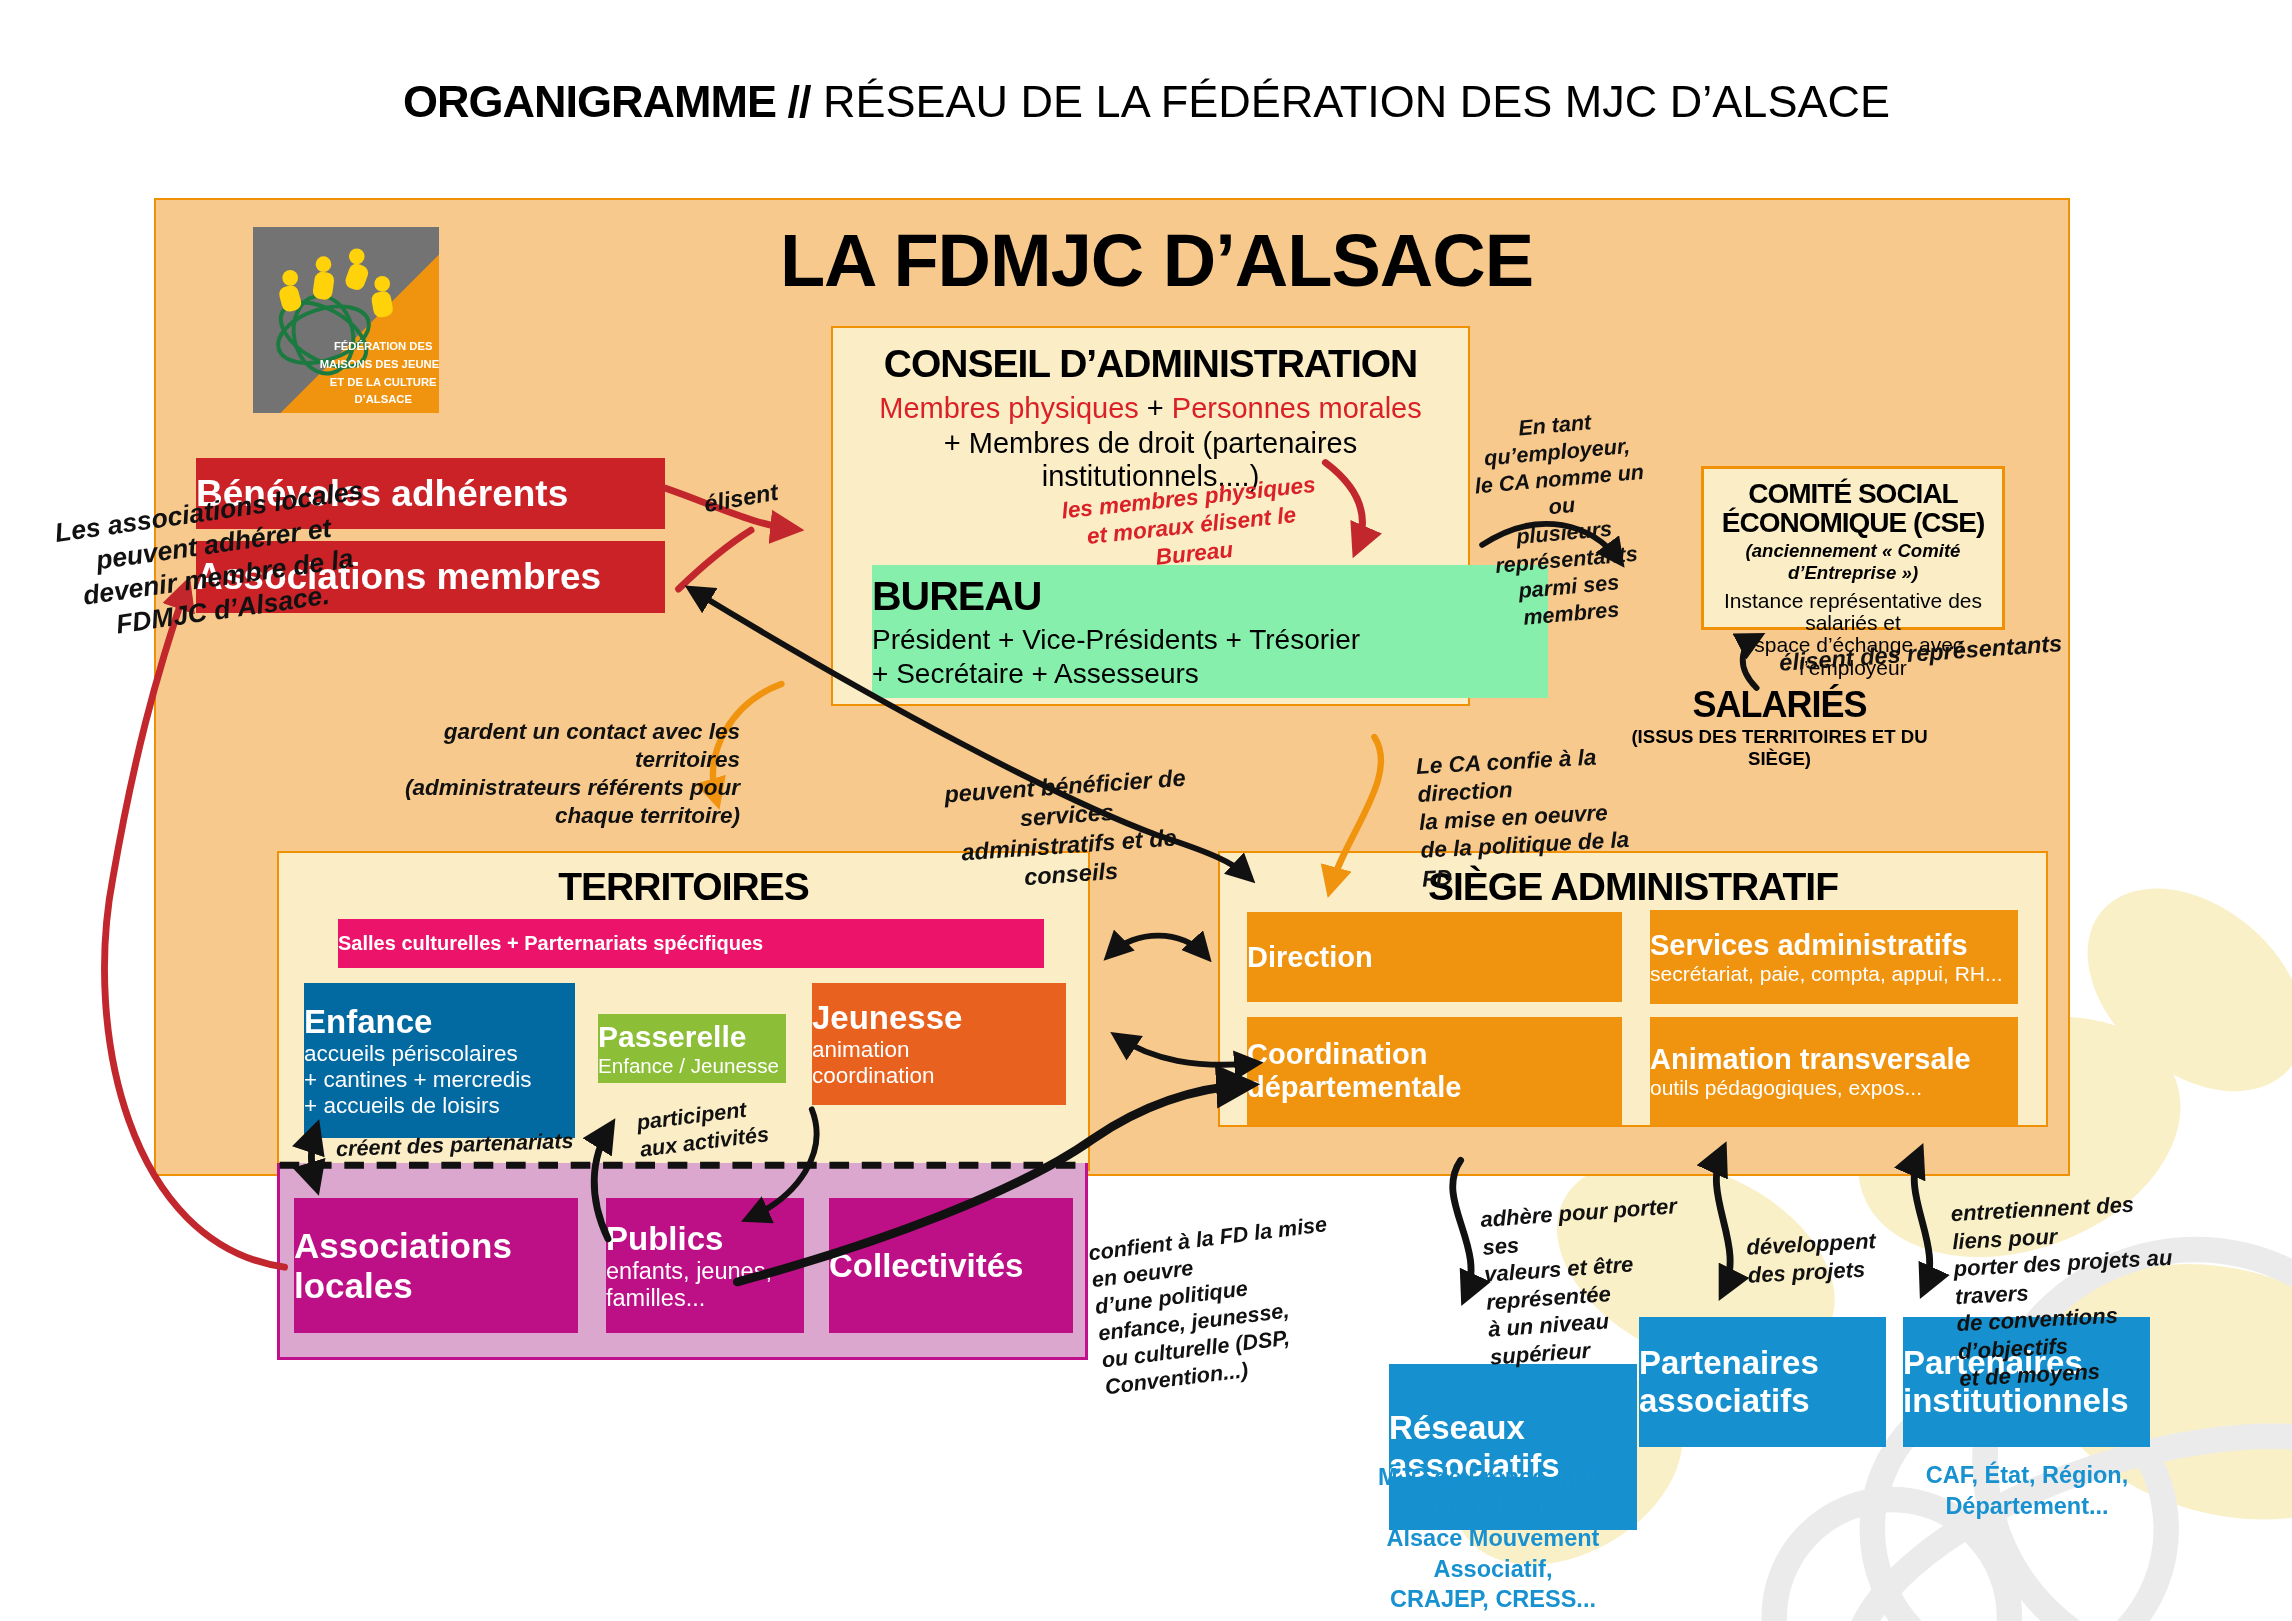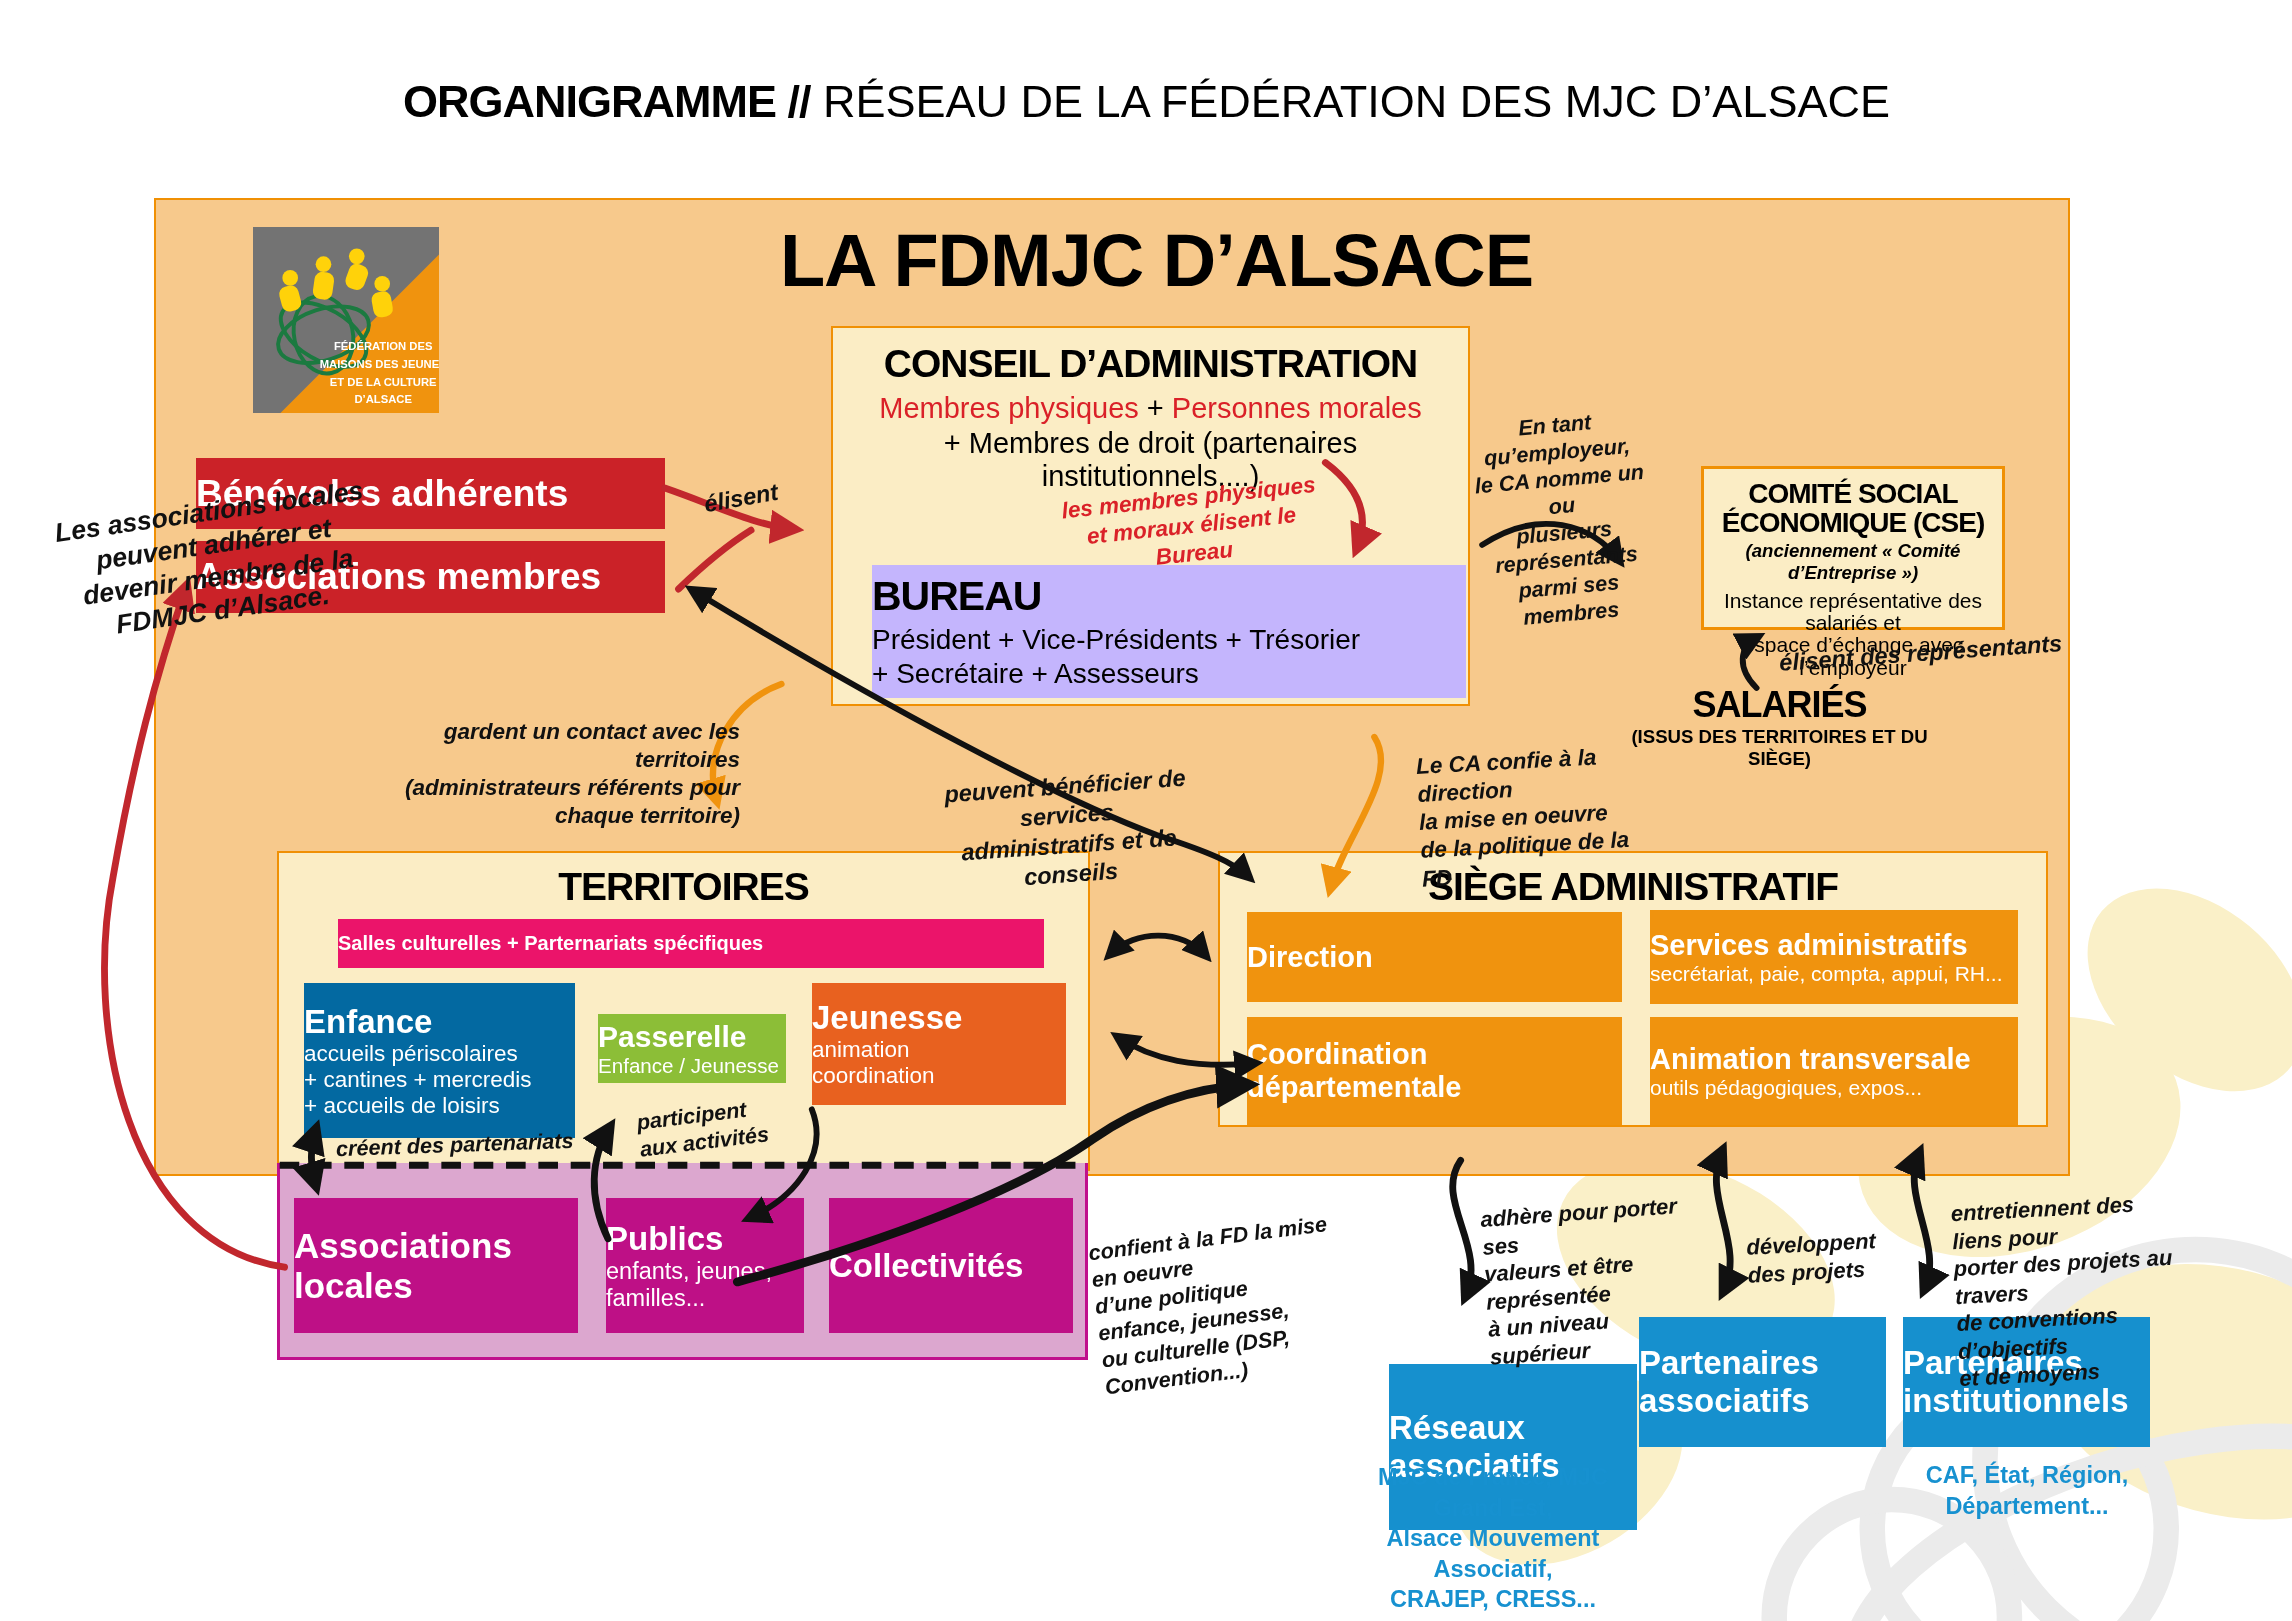--- a/index.html
+++ b/index.html
@@ -78,21 +78,21 @@
 </div>
 
 <div class="panel" style="left:831px;top:326px;width:639px;height:380px;z-index:2;">
   <div class="ctr chunky" style="margin-top:13.7px;font-size:39px;color:#000;">CONSEIL D’ADMINISTRATION</div>
   <div class="ctr" style="margin-top:5.9px;font-size:29px;">
     <span style="color:#DA2128;">Membres physiques</span><span style="color:#000;"> + </span><span style="color:#DA2128;">Personnes morales</span>
   </div>
   <div class="ctr" style="margin-top:2px;font-size:29px;color:#000;">+ Membres de droit (partenaires institutionnels,...)</div>
 </div>
 
-<div class="box" style="left:872px;top:565px;width:594px;height:133px;background:#c4b5fd;color:#000;z-index:3;">
+<div class="box" style="left:872px;top:565px;width:676px;height:133px;background:#86efac;color:#000;z-index:3;">
   <span class="chunky" style="font-size:41px;">BUREAU</span>
   <span style="font-size:28px;margin-top:3.9px;">Président + Vice-Présidents + Trésorier</span>
   <span style="font-size:28px;margin-top:2px;">+ Secrétaire + Assesseurs</span>
 </div>
 
 <div class="panel" style="left:1701px;top:466px;width:304px;height:164px;border-width:3.9px;z-index:2;">
   <div class="ctr chunky nolh" style="margin-top:9.8px;font-size:28px;color:#000;">COMITÉ SOCIAL</div>
   <div class="ctr chunky nolh" style="font-size:28px;color:#000;">ÉCONOMIQUE (CSE)</div>
   <div class="ctr" style="font-size:18.6px;font-style:italic;font-weight:bold;margin-top:2.9px;">(anciennement « Comité d’Entreprise »)</div>
   <div class="ctr nolh" style="font-size:21px;margin-top:5.9px;">Instance représentative des salariés et</div>

